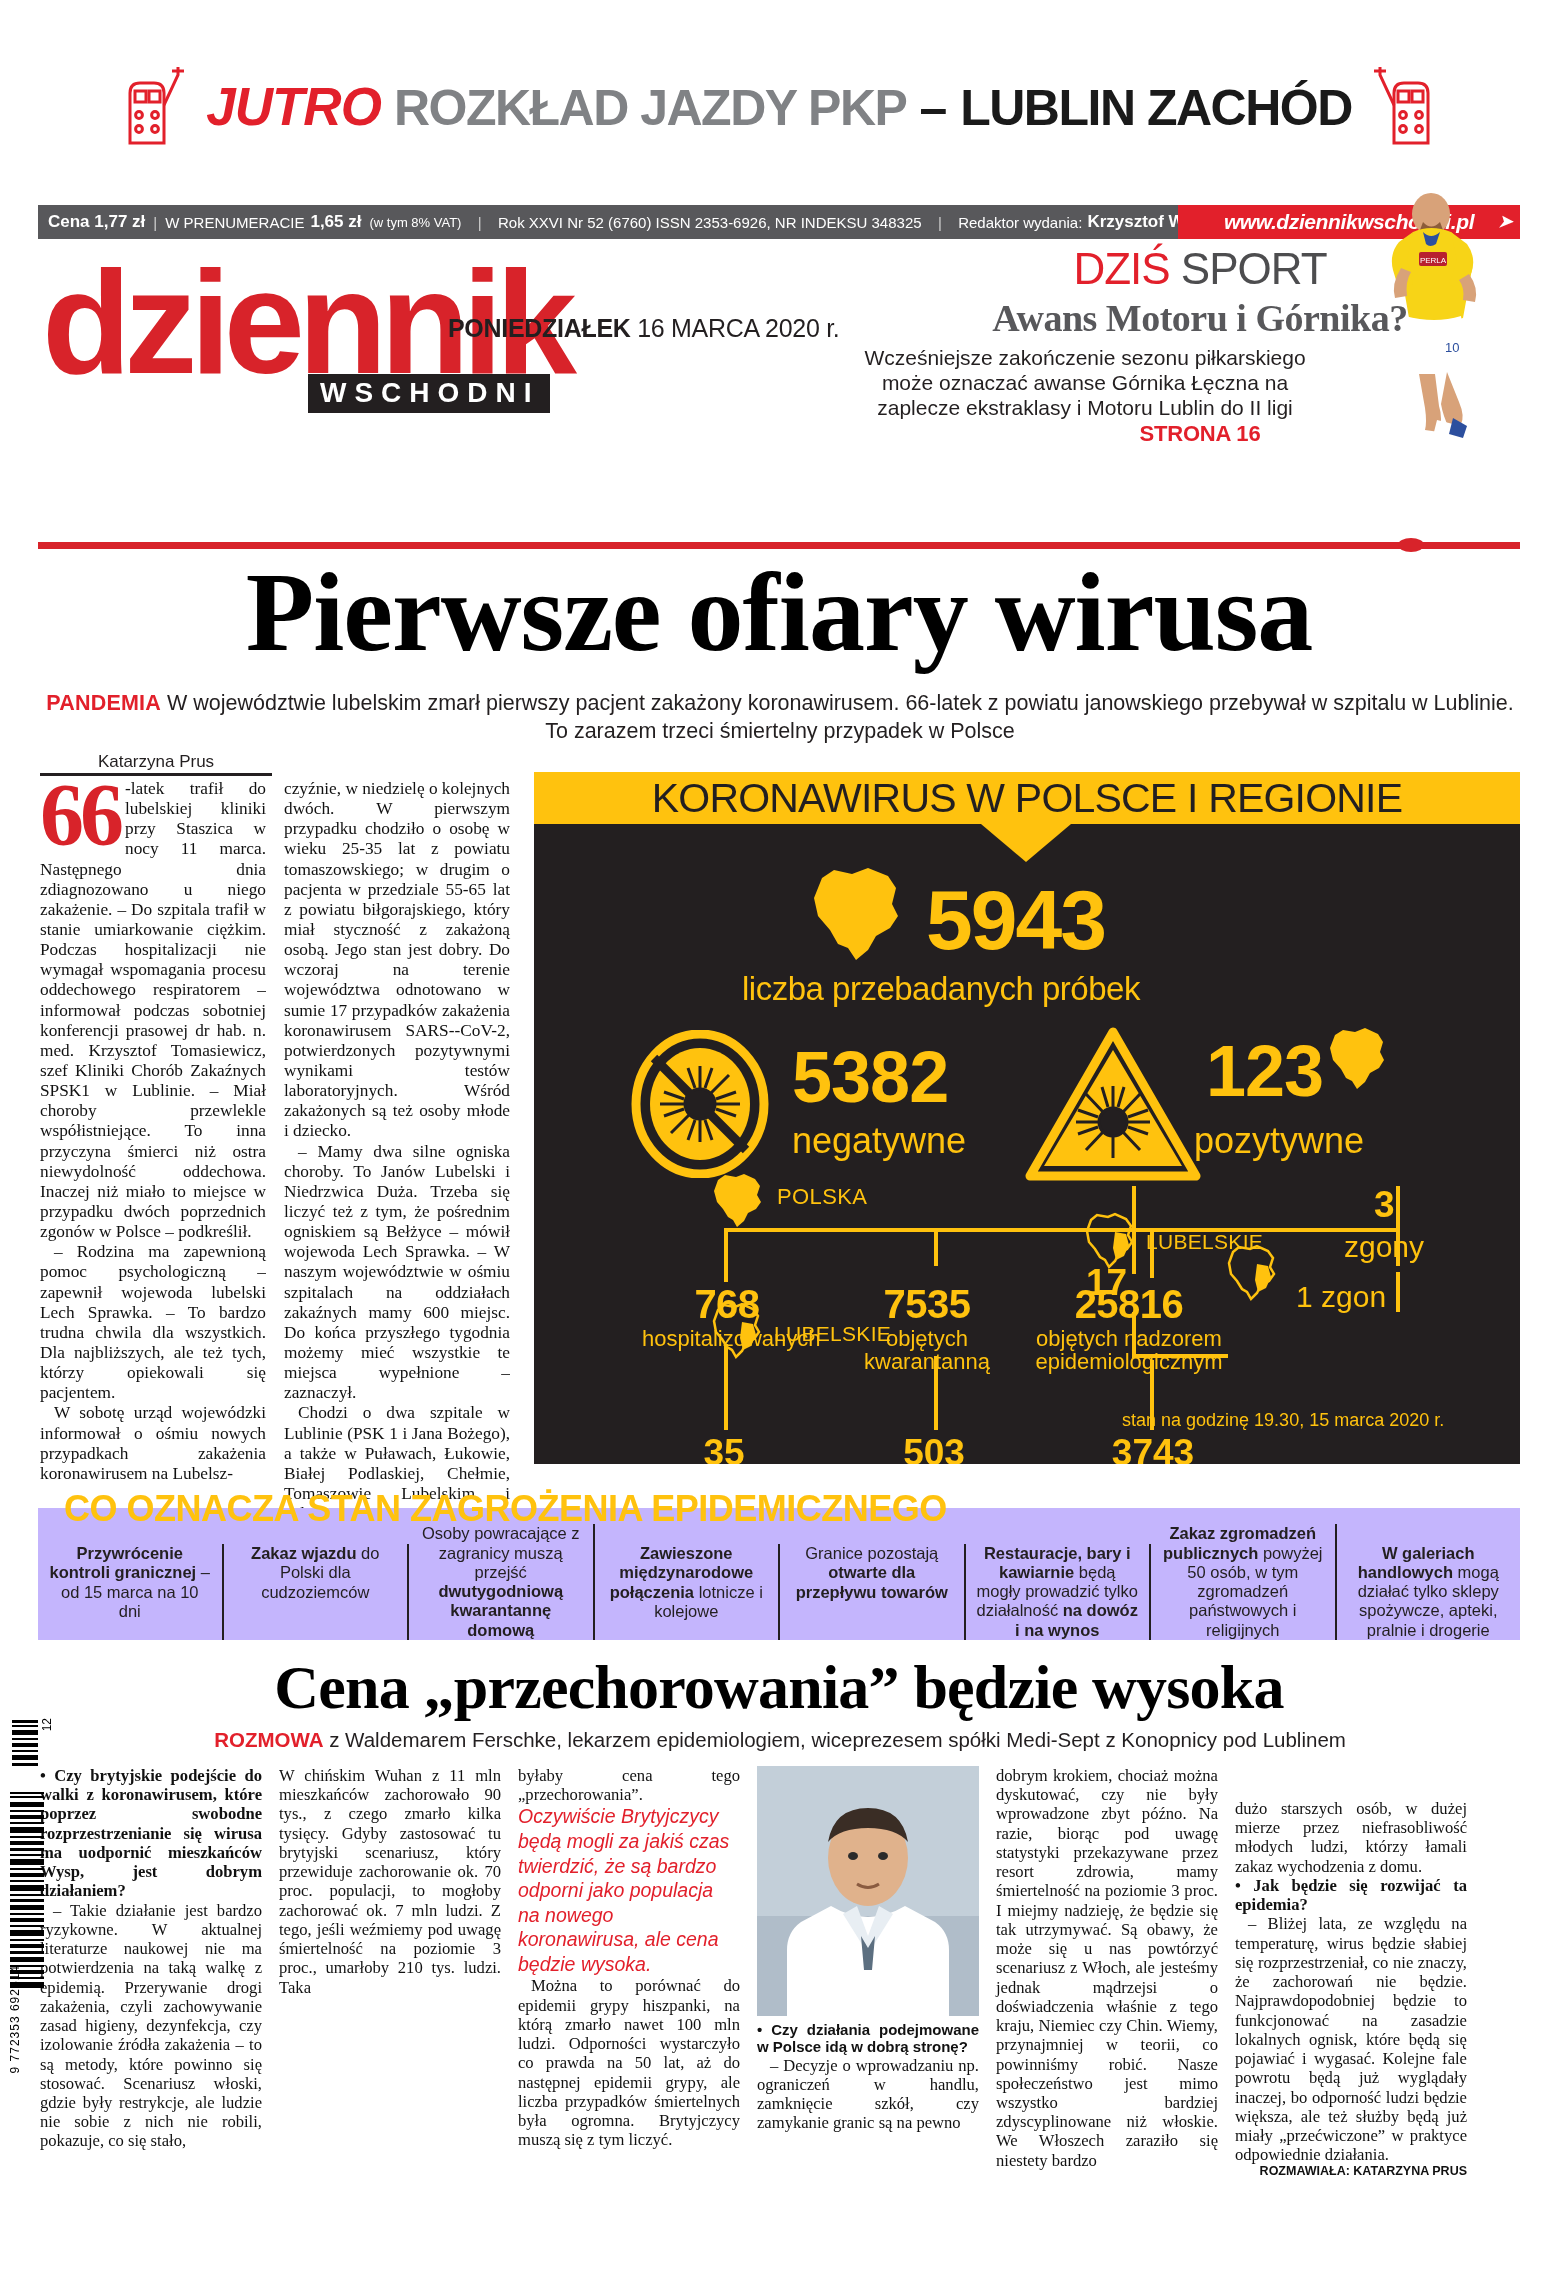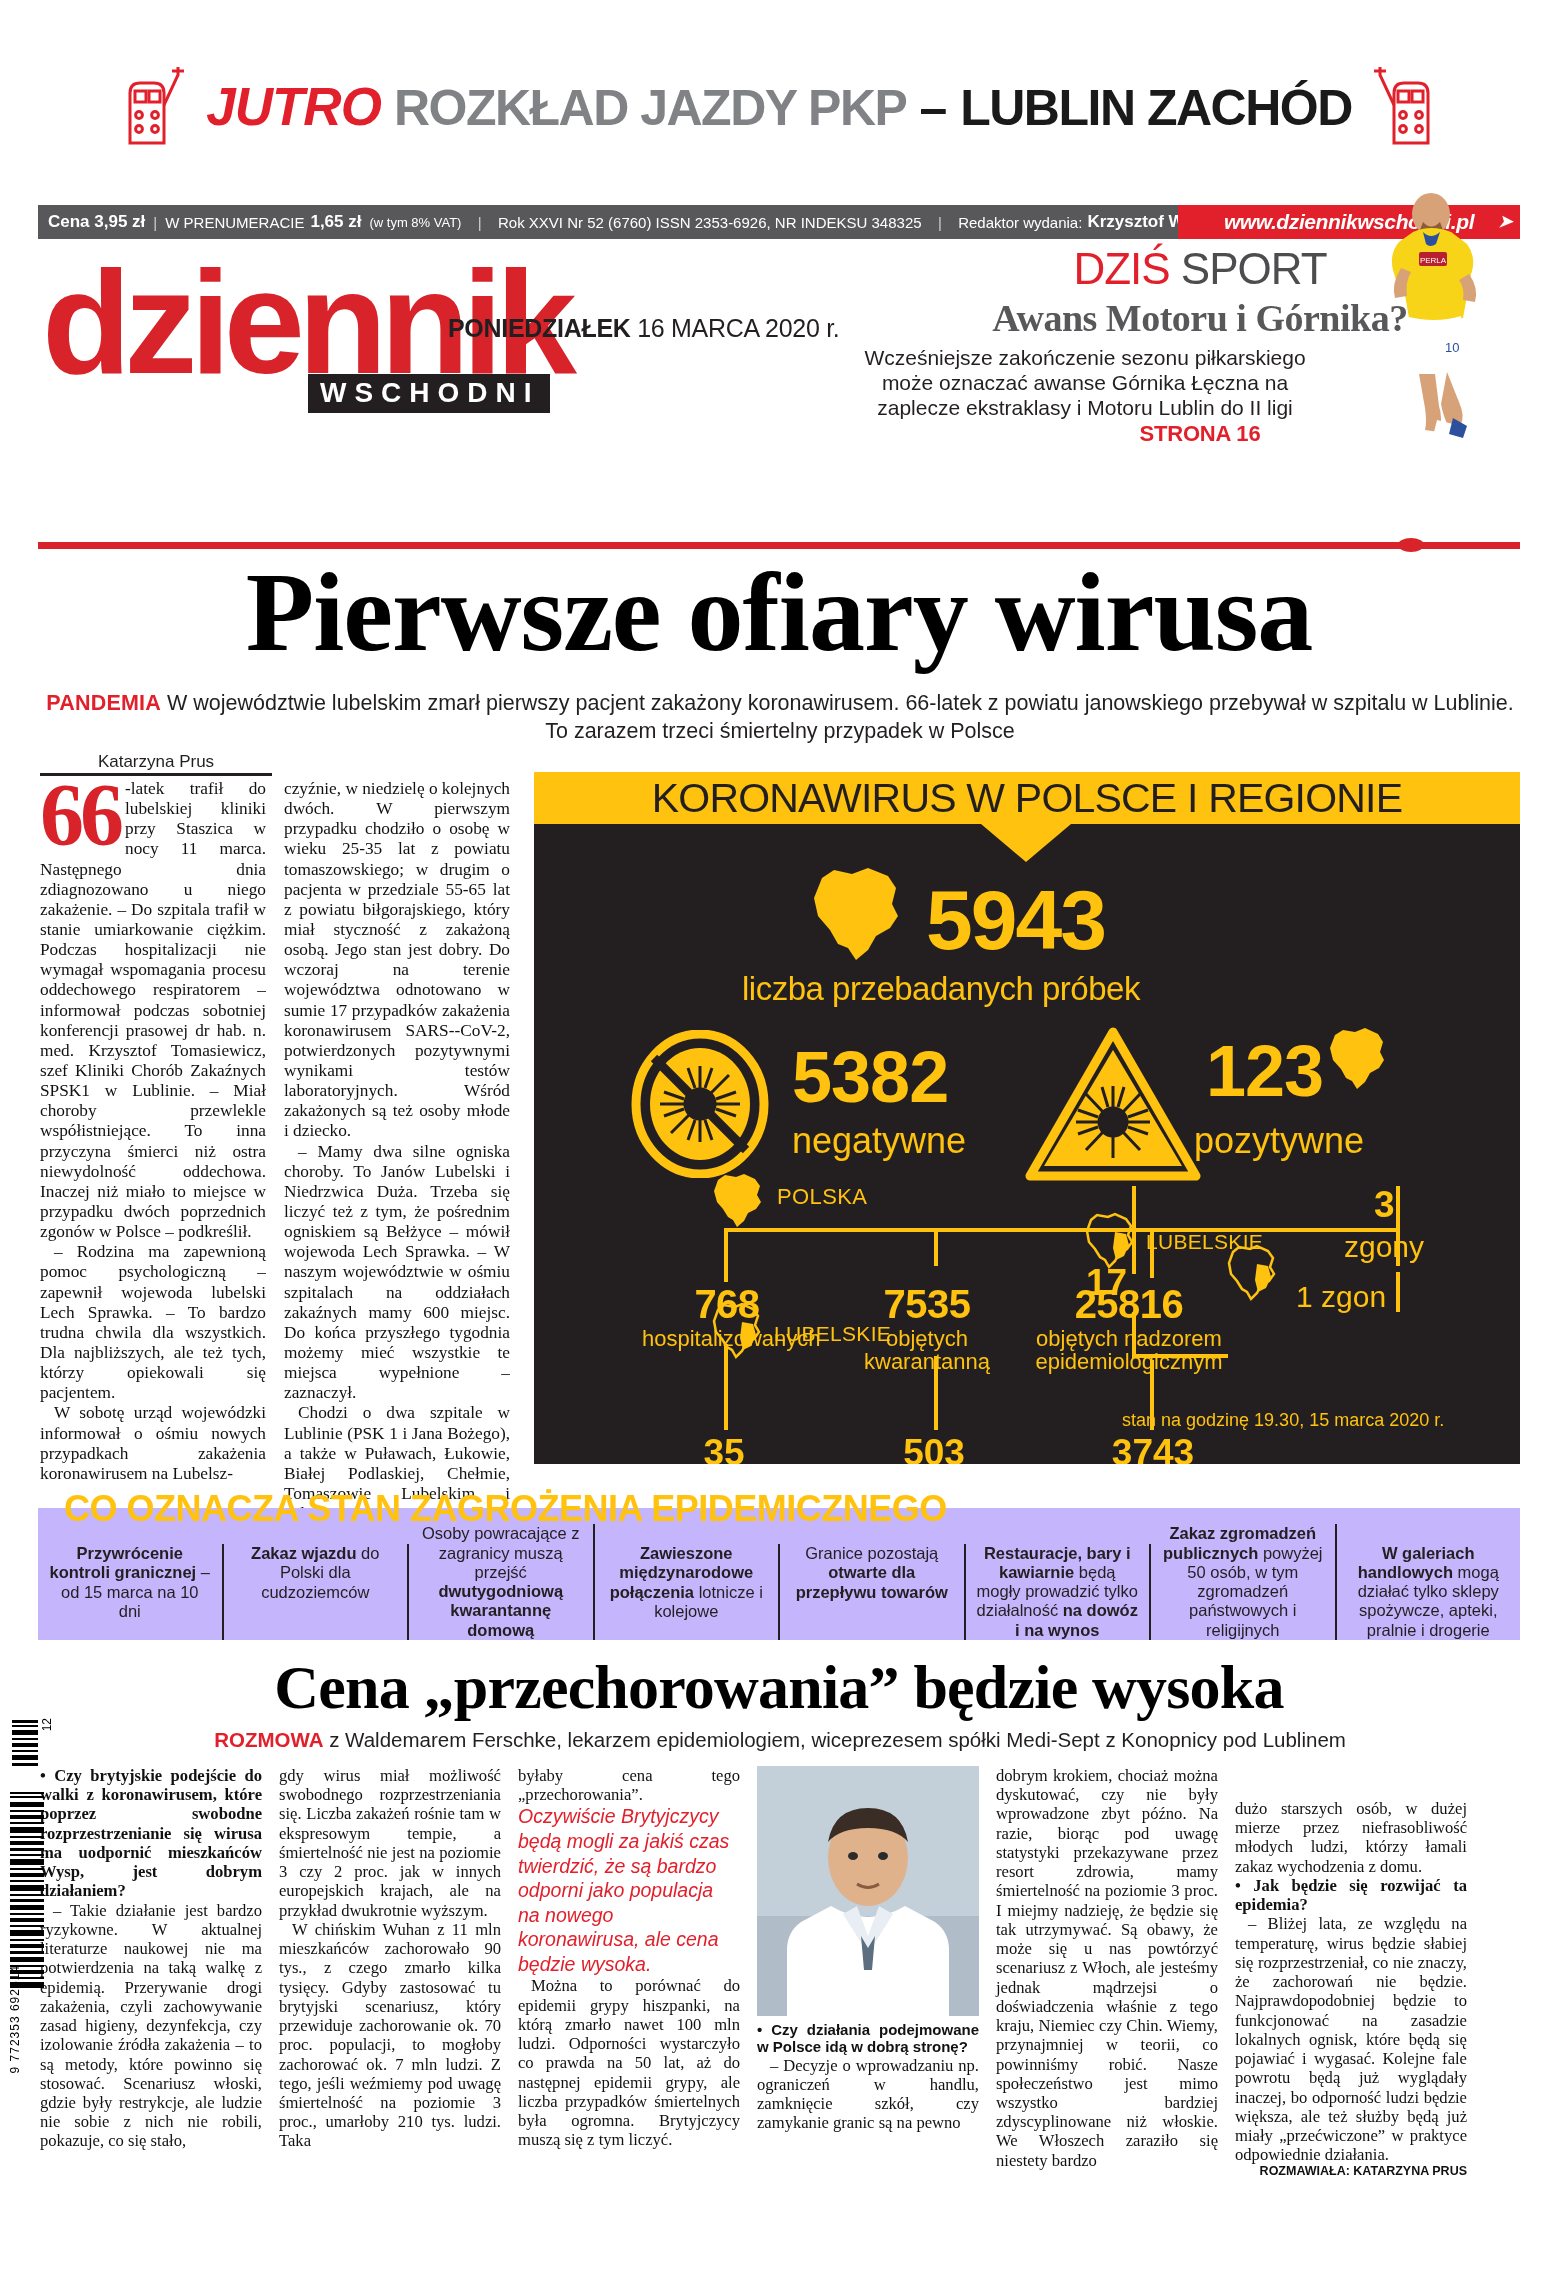--- a/index.html
+++ b/index.html
@@ -250,21 +250,21 @@
           <circle cx="35" cy="50" r="3.4"></circle>
         <circle cx="19" cy="64" r="3.4"></circle>
           <circle cx="35" cy="64" r="3.4"></circle>
         <path d="M44 40 L58 10 L58 2"></path>
         <path d="M52 6 L64 6"></path>
       </g>
     </svg>
   </div>
 
   <div class="infostrip">
-    <span class="b">Cena 3,95 zł</span>
+    <span class="b">Cena 1,77 zł</span>
     <span class="sep">|</span>
     <span>W PRENUMERACIE</span>
     <span class="b" style="margin-left:6px">1,65 zł</span>
     <span class="sm" style="margin-left:8px">(w tym 8% VAT)</span>
     <span class="sep">&nbsp;&nbsp;|&nbsp;&nbsp;</span>
     <span>Rok XXVI Nr 52 (6760) ISSN 2353-6926, NR INDEKSU 348325</span>
     <span class="sep">&nbsp;&nbsp;|&nbsp;&nbsp;</span>
     <span>Redaktor wydania:</span>
     <span class="b" style="margin-left:5px">Krzysztof Wiejak</span>
     <div class="url-box">
@@ -466,21 +466,20 @@
     <span class="kicker">ROZMOWA</span>
     <span>z Waldemarem Ferschke, lekarzem epidemiologiem, wiceprezesem spółki Medi-Sept z Konopnicy pod Lublinem</span>
   </div>
 
   <div class="iv">
     <div class="iv-col">
       <p class="q">• Czy brytyjskie podejście do walki z koronawirusem, które poprzez swobodne rozprzestrzenianie się wirusa ma uodpornić mieszkańców Wysp, jest dobrym działaniem?</p>
       <p>– Takie działanie jest bardzo ryzykowne. W aktualnej literaturze naukowej nie ma potwierdzenia na taką walkę z epidemią. Przerywanie drogi zakażenia, czyli zachowywanie zasad higieny, dezynfekcja, czy izolowanie źródła zakażenia – to są metody, które powinno się stosować. Scenariusz włoski, gdzie były restrykcje, ale ludzie nie sobie z nich nie robili, pokazuje, co się stało,</p>
     </div>
     <div class="iv-col">
-      <p>gdy wirus miał możliwość swobodnego rozprzestrzeniania się. Liczba zakażeń rośnie tam w ekspresowym tempie, a śmiertelność nie jest na poziomie 3 czy 2 proc. jak w innych europejskich krajach, ale na przykład dwukrotnie wyższym.</p>
       <p>W chińskim Wuhan z 11 mln mieszkańców zachorowało 90 tys., z czego zmarło kilka tysięcy. Gdyby zastosować tu brytyjski scenariusz, który przewiduje zachorowanie ok. 70 proc. populacji, to mogłoby zachorować ok. 7 mln ludzi. Z tego, jeśli weźmiemy pod uwagę śmiertelność na poziomie 3 proc., umarłoby 210 tys. ludzi. Taka</p>
     </div>
     <div class="iv-col">
       <p>byłaby cena tego „przechorowania”.</p>
       <p class="pull">
         <span class="qmark">,,</span>
         <span>Oczywiście Brytyjczycy będą mogli za jakiś czas twierdzić, że są bardzo odporni jako populacja na nowego koronawirusa, ale cena będzie wysoka.</span>
       </p>
       <p>Można to porównać do epidemii grypy hiszpanki, na którą zmarło nawet 100 mln ludzi. Odporności wystarczyło co prawda na 50 lat, aż do następnej epidemii grypy, ale liczba przypadków śmiertelnych była ogromna. Brytyjczycy muszą się z tym liczyć.</p>
     </div>

